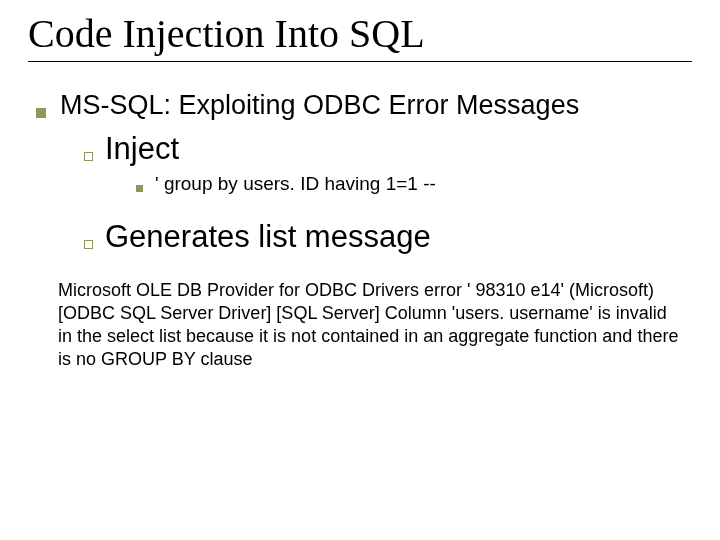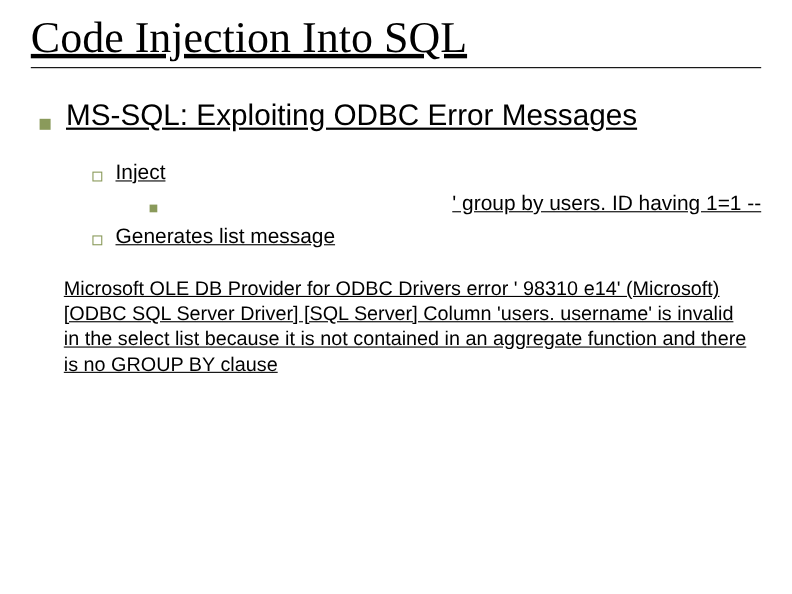--- a/index.html
+++ b/index.html
@@ -7,45 +7,43 @@
     padding: 0;
     width: 720px;
     height: 540px;
     background: #fff;
     font-family: Arial, Helvetica, sans-serif;
     color: #000;
     overflow: hidden;
   }
   .slide {
     padding: 10px 28px 0 28px;
-    text-decoration: underline;
   }
   .title {
     font-family: Garamond, "Times New Roman", serif;
     font-weight: 400;
     font-size: 40px;
     margin: 0 0 4px 0;
   }
   .rule {
     border: none;
     border-top: 1.5px solid #000;
     margin: 0 0 28px 0;
   }
   .lvl1 {
     margin-left: 8px;
-    margin-bottom: 26px;
+    margin-bottom: 10px;
   }
   .lvl2 {
     margin-left: 56px;
     margin-bottom: 6px;
   }
   .lvl3 {
     margin-left: 108px;
-    margin-bottom: 8px;
-    justify-content: space-between;
+    margin-bottom: 24px;
   }
   .row {
     display: flex;
     align-items: baseline;
   }
   .b-sq-lg {
     display: inline-block;
     width: 10px;
     height: 10px;
     background: #8a9a5b;
@@ -69,21 +67,21 @@
     width: 7px;
     height: 7px;
     border: 1.5px solid #8a9a5b;
     background: #fff;
     margin-right: 12px;
     flex-shrink: 0;
     position: relative;
     top: 2px;
   }
   .t1 { font-size: 27px; }
-  .t2 { font-size: 19px; }
+  .t2 { font-size: 31px; }
   .t3 { font-size: 19px; }
   .body-text {
     font-size: 18px;
     line-height: 1.28;
     margin: 24px 8px 0 30px;
   }
 </style>
 </head>
 <body>
 

